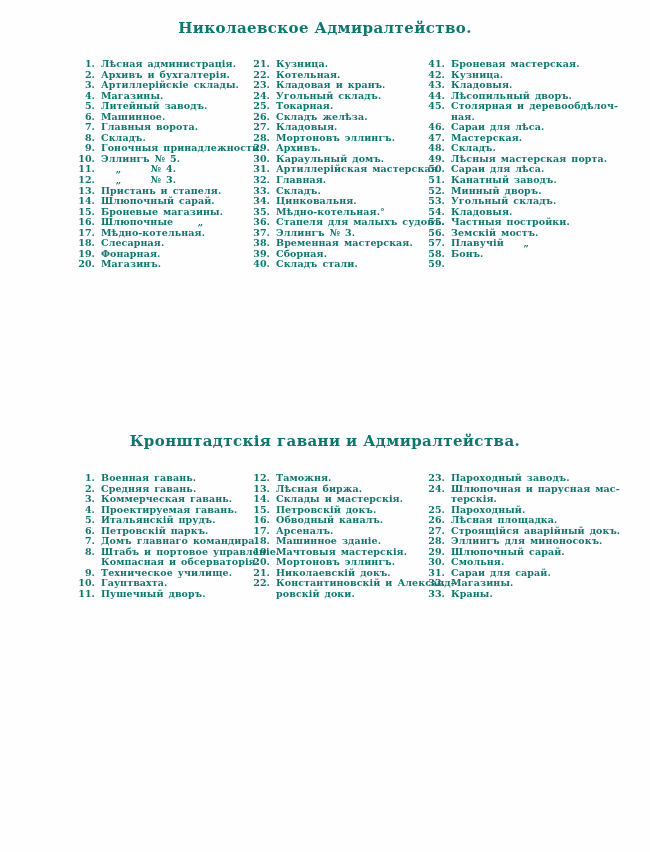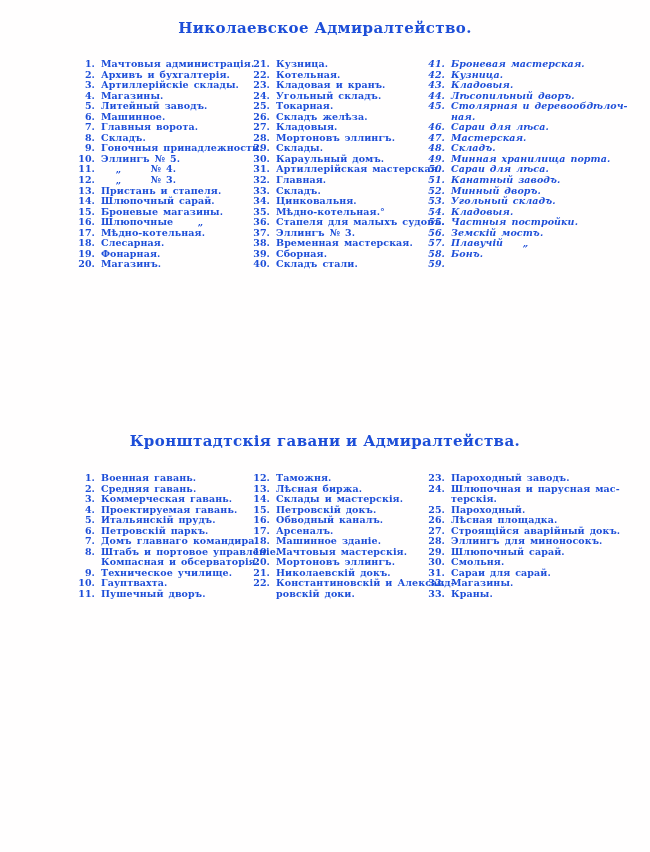--- a/index.html
+++ b/index.html
@@ -2,21 +2,21 @@
 <html><head>
 <meta charset="utf-8">
 <style>
   html, body { margin: 0; padding: 0; background: #ffffff; }
   .page {
     position: relative;
     width: 650px;
     height: 852px;
     background: #fffefe;
     font-family: "DejaVu Serif", serif;
-    color: #1d4ed8;
+    color: #0f766e;
     overflow: hidden;
   }
   .section-title {
     position: absolute;
     left: 0;
     width: 650px;
     text-align: center;
     font-weight: bold;
     font-size: 15px;
     letter-spacing: 0.4px;
@@ -28,21 +28,21 @@
     position: absolute;
     width: 182px;
     font-size: 9.5px;
     font-weight: bold;
     line-height: 10.55px;
     letter-spacing: 0.1px;
   }
   
   #s1c1 { left: 71px;  top: 59px; }
   #s1c2 { left: 246px; top: 59px; }
-  #s1c3 { left: 421px; top: 59px; font-style: italic; }
+  #s1c3 { left: 421px; top: 59px; }
   
   #s2c1 { left: 71px;  top: 473px; }
   #s2c2 { left: 246px; top: 473px; }
   #s2c3 { left: 421px; top: 473px; }
   .row { display: flex; align-items: baseline; }
   .num {
     flex: 0 0 24px;
     width: 24px;
     text-align: right;
     white-space: pre;
@@ -56,21 +56,21 @@
 </head>
 <body>
 
 <div class="page">
 
   <div class="section-title" id="title-1">Николаевское Адмиралтейство.</div>
 
   <div class="col" id="s1c1">
       <div class="row">
         <span class="num">1.</span>
-        <span class="txt">Мачтовыя администрація.</span>
+        <span class="txt">Лѣсная администрація.</span>
       </div>
       <div class="row">
         <span class="num">2.</span>
         <span class="txt">Архивъ и бухгалтерія.</span>
       </div>
       <div class="row">
         <span class="num">3.</span>
         <span class="txt">Артиллерійскіе склады.</span>
       </div>
       <div class="row">
@@ -170,21 +170,21 @@
       <div class="row">
         <span class="num">27.</span>
         <span class="txt">Кладовыя.</span>
       </div>
       <div class="row">
         <span class="num">28.</span>
         <span class="txt">Мортоновъ эллингъ.</span>
       </div>
       <div class="row">
         <span class="num">29.</span>
-        <span class="txt">Склады.</span>
+        <span class="txt">Архивъ.</span>
       </div>
       <div class="row">
         <span class="num">30.</span>
         <span class="txt">Караульный домъ.</span>
       </div>
       <div class="row">
         <span class="num">31.</span>
         <span class="txt">Артиллерійская мастерская.</span>
       </div>
       <div class="row">
@@ -256,21 +256,21 @@
       <div class="row">
         <span class="num">47.</span>
         <span class="txt">Мастерская.</span>
       </div>
       <div class="row">
         <span class="num">48.</span>
         <span class="txt">Складъ.</span>
       </div>
       <div class="row">
         <span class="num">49.</span>
-        <span class="txt">Минная хранилища порта.</span>
+        <span class="txt">Лѣсныя мастерская порта.</span>
       </div>
       <div class="row">
         <span class="num">50.</span>
         <span class="txt">Сараи для лѣса.</span>
       </div>
       <div class="row">
         <span class="num">51.</span>
         <span class="txt">Канатный заводъ.</span>
       </div>
       <div class="row">

